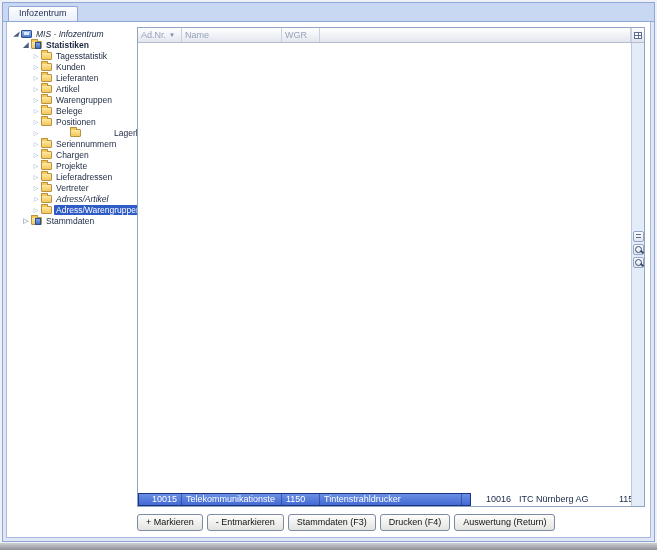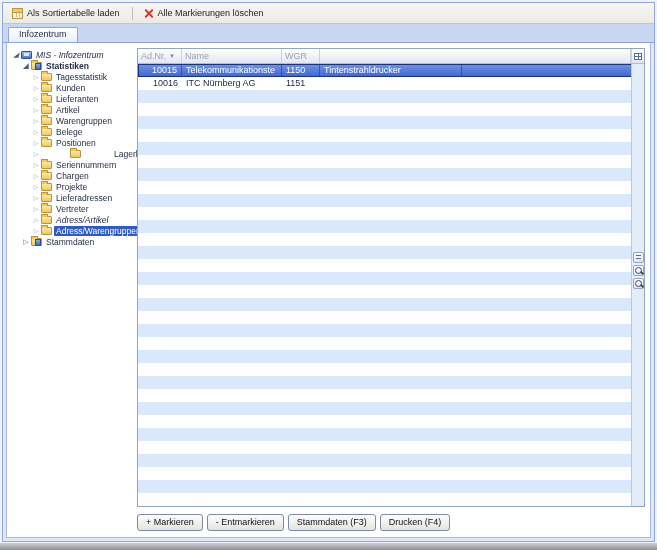--- a/index.html
+++ b/index.html
@@ -66,21 +66,21 @@
                  background:linear-gradient(#ffffff,#e2e6ee); border-bottom:1px solid #b2bdd2; }
   .hcell { font-size:9px; color:#98a2b8; padding:1px 3px; border-right:1px solid #c9d1e0;
            display:flex; align-items:center; gap:3px; overflow:hidden; }
   .hcell .sort { font-size:6px; color:#7c88a0; }
   .corner { width:13px; flex:none; display:flex; align-items:center; justify-content:center;
             border-left:1px solid #c9d1e0; background:linear-gradient(#ffffff,#dfe3ec); }
   .corner-glyph { width:8px; height:7px; border:1px solid #5c6c8c; background:#fff; position:relative; }
   .corner-glyph::before { content:""; position:absolute; left:0; right:0; top:2px; height:1px; background:#5c6c8c; }
   .corner-glyph::after { content:""; position:absolute; top:0; bottom:0; left:3px; width:1px; background:#5c6c8c; }
 
-  .grid-body { flex:1; position:relative; overflow:hidden; display:flex; flex-direction:column; }
+  .grid-body { flex:1; position:relative; overflow:hidden; display:flex; flex-direction:row;align-items:flex-end; }
   .grow { height:13px; flex:none; display:flex; font-size:9px; color:#182848; }
   .grow.stripe { background:#d9e8fb; }
   .grow.selected { background:linear-gradient(#6f93e6,#3f66d2); color:#fff;
                    outline:1px solid #1a337e; outline-offset:-1px; }
   .grow.selected .gcell { border-right:1px solid rgba(18,38,96,.45); }
   .gcell { padding:0 4px; line-height:13px; overflow:hidden; white-space:nowrap; }
   .gcell.num { text-align:right; }
 
   .side-strip { position:absolute; top:15px; right:0; bottom:0; width:13px;
                 background:#e3ecf9; border-left:1px solid #bac7dd; }
@@ -98,31 +98,20 @@
   .footer { position:absolute; left:130px; right:5px; bottom:4px; height:22px;
             display:flex; gap:4px; align-items:center; }
   .fbtn { font-size:9px; font-family:"Liberation Sans", sans-serif; color:#111; padding:2px 8px 3px;
           background:linear-gradient(#fefefe,#e3e3df); border:1px solid #7d8aa6; border-radius:3px; }
 </style>
 </head>
 <body>
 
 <div class="window">
 
-  <div class="toolbar">
-      <div class="tb-btn">
-        <span class="tb-ico ico-sorttable"></span>
-        <span>Als Sortiertabelle laden</span>
-      </div>
-      <div class="tb-sep"></div>
-      <div class="tb-btn">
-        <span class="tb-ico ico-x"></span>
-        <span>Alle Markierungen löschen</span>
-      </div>
-    </div>
 
   <div class="tabstrip">
     <div class="tab">Infozentrum</div>
   </div>
 
   <div class="content">
     <div class="tree">
         <div class="tree-row" style="padding-left: 1px; font-style: italic;">
           <span class="exp">◢</span>
           <span class="ico computer"></span>
@@ -471,17 +460,18 @@
             <div class="sbtn zoom"></div>
           </div>
       </div>
     </div>
 
     <div class="footer">
         <button class="fbtn">+ Markieren</button>
         <button class="fbtn">- Entmarkieren</button>
         <button class="fbtn">Stammdaten (F3)</button>
         <button class="fbtn">Drucken (F4)</button>
+        <button class="fbtn">Auswertung (Return)</button>
       </div>
   </div>
 </div>
 
 <div class="desktop-strip"></div>
 
 </body></html>

